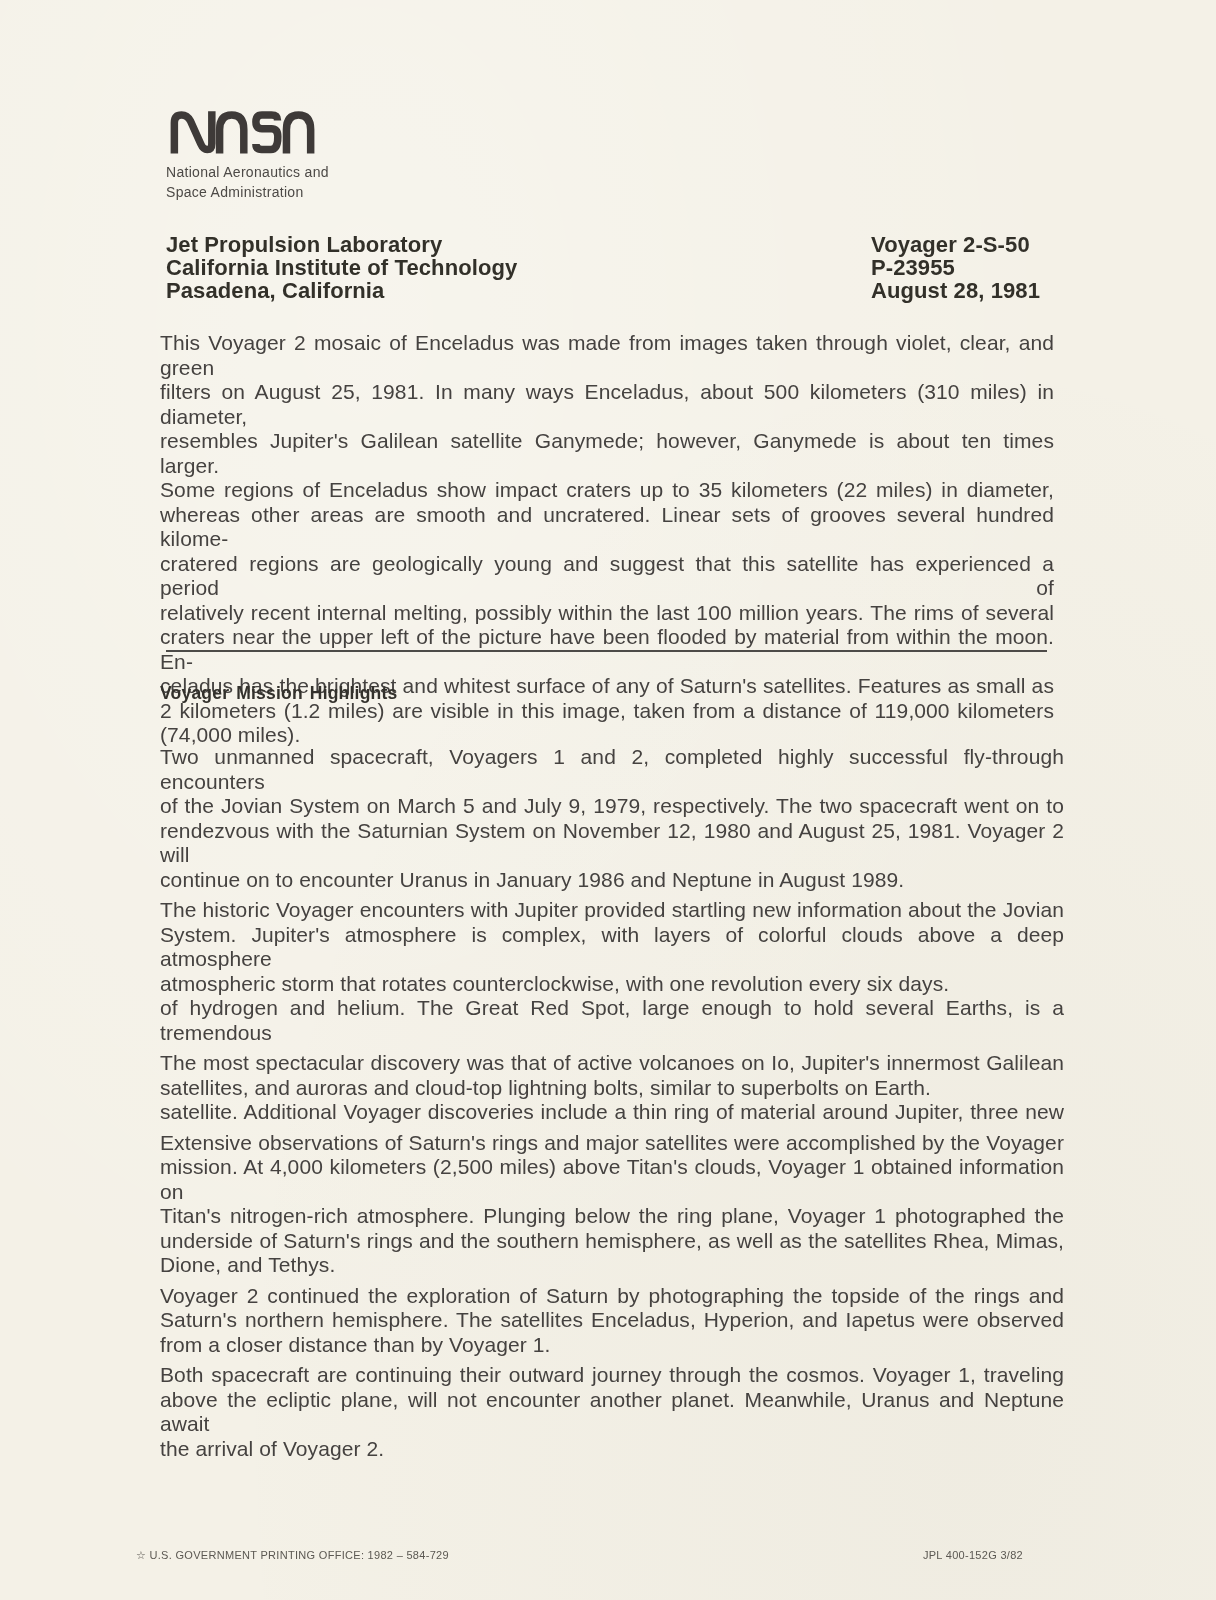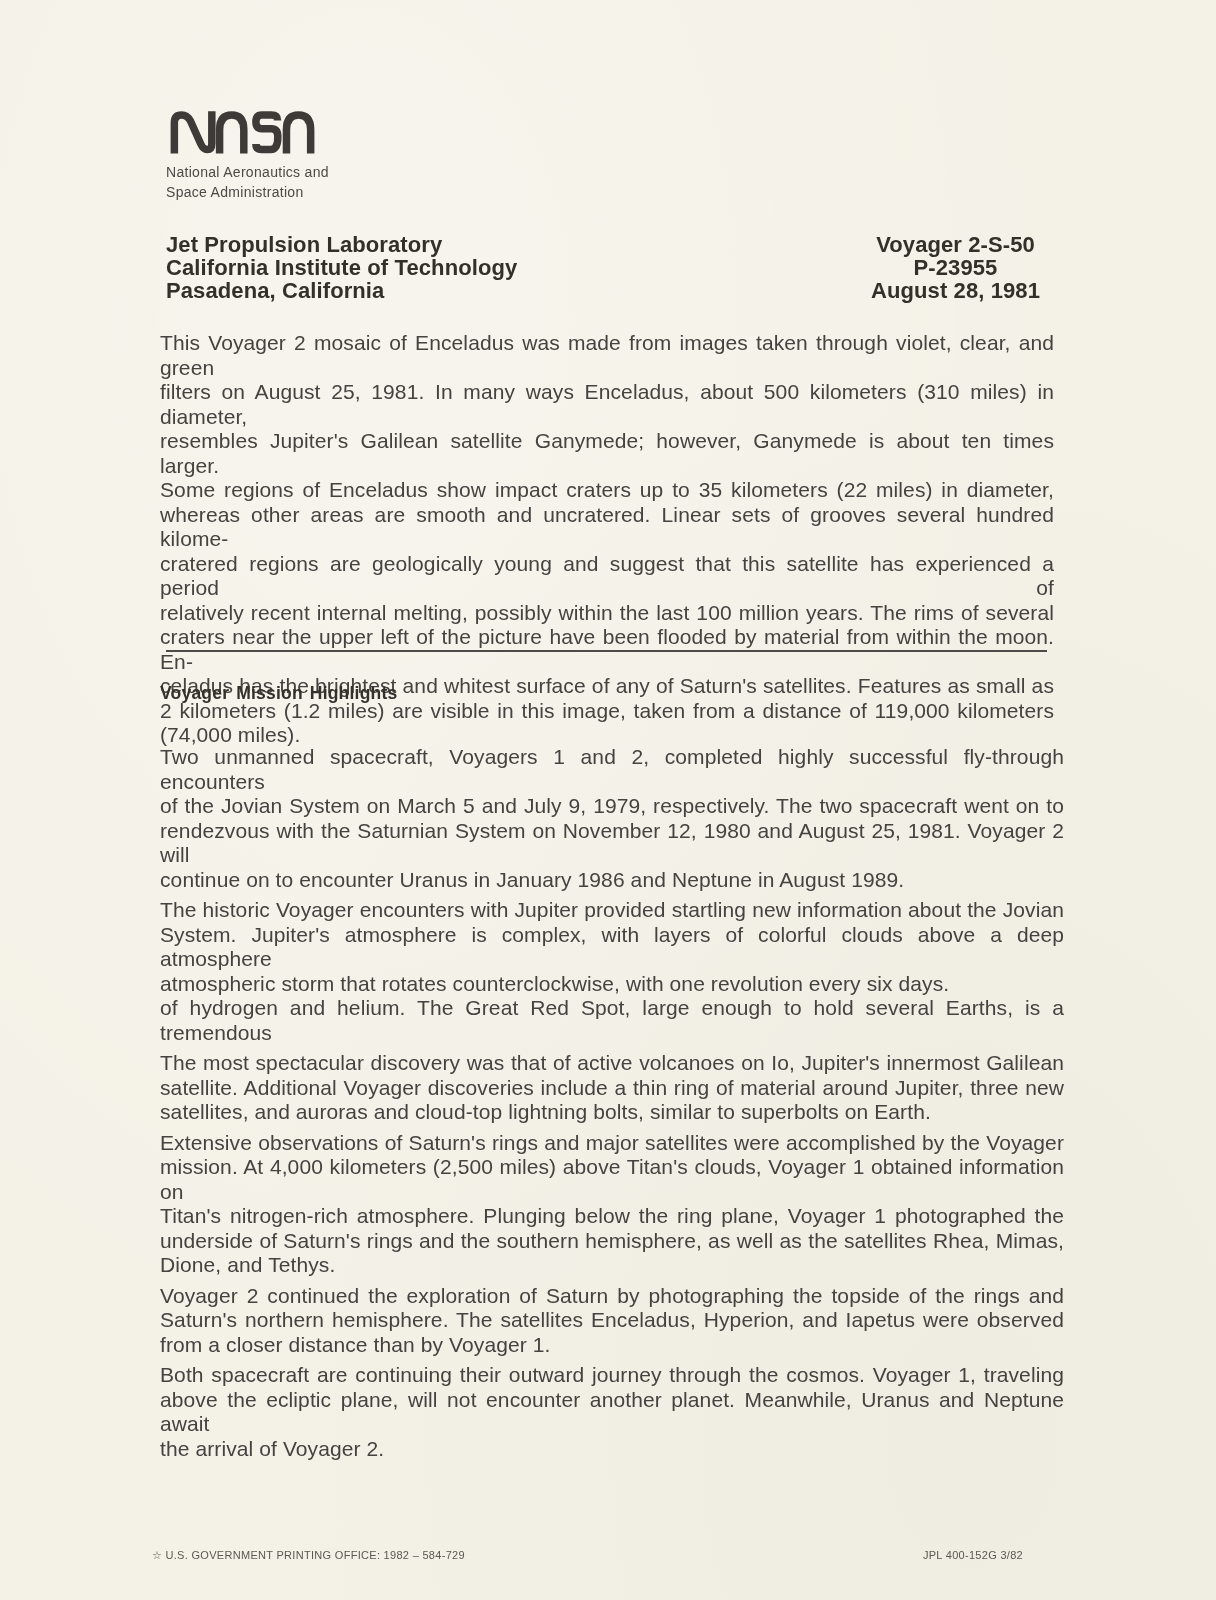--- a/index.html
+++ b/index.html
@@ -30,21 +30,21 @@
     color:#4c4946;letter-spacing:.3px;
   }
 
   
   .letterhead{
     left:166px;right:162px;top:233px;
     display:flex;justify-content:space-between;
     font-size:22px;font-weight:bold;line-height:23px;
     color:#323029;letter-spacing:.1px;
   }
-  .lh-right{text-align:center;padding-right:14px;}
+  .lh-right{text-align:left;padding-right:14px;}
 
   
   .caption{left:160px;right:162px;top:331px;}
   .bodytext{font-size:21px;line-height:24.5px;color:#454240;letter-spacing:.1px;}
   .jline{text-align:justify;text-align-last:justify;}
   .jline.jlast{text-align-last:left;}
 
   .rule{
     left:166px;top:650px;width:881px;height:2px;
     background:#4d4b48;
@@ -54,21 +54,21 @@
     left:160px;top:683px;
     font-size:17.5px;font-weight:bold;color:#33312c;
     letter-spacing:.2px;word-spacing:2px;
   }
 
   .highlights{left:160px;right:152px;top:745px;}
   .para{margin:0 0 6px 0;}
 
   
   .footer{
-    left:152px;right:193px;top:1549px;
+    left:136px;right:193px;top:1549px;
     display:flex;justify-content:space-between;
     font-size:11px;color:#5b5852;letter-spacing:.3px;text-align:center;
   }
 </style>
 </head>
 <body>
 
 <div class="page">
 
   <div class="abs header">
@@ -125,22 +125,22 @@
         <div class="jline jlast">continue on to encounter Uranus in January 1986 and Neptune in August 1989.</div>
       </div>
     <div class="para">
         <div class="jline">The historic Voyager encounters with Jupiter provided startling new information about the Jovian</div>
         <div class="jline">System. Jupiter's atmosphere is complex, with layers of colorful clouds above a deep atmosphere</div>
         <div class="jline jlast">atmospheric storm that rotates counterclockwise, with one revolution every six days.</div>
         <div class="jline">of hydrogen and helium. The Great Red Spot, large enough to hold several Earths, is a tremendous</div>
       </div>
     <div class="para">
         <div class="jline">The most spectacular discovery was that of active volcanoes on Io, Jupiter's innermost Galilean</div>
+        <div class="jline jlast">satellites, and auroras and cloud-top lightning bolts, similar to superbolts on Earth.</div>
         <div class="jline">satellite. Additional Voyager discoveries include a thin ring of material around Jupiter, three new</div>
-        <div class="jline jlast">satellites, and auroras and cloud-top lightning bolts, similar to superbolts on Earth.</div>
       </div>
     <div class="para">
         <div class="jline">Extensive observations of Saturn's rings and major satellites were accomplished by the Voyager</div>
         <div class="jline">mission. At 4,000 kilometers (2,500 miles) above Titan's clouds, Voyager 1 obtained information on</div>
         <div class="jline">Titan's nitrogen-rich atmosphere. Plunging below the ring plane, Voyager 1 photographed the</div>
         <div class="jline">underside of Saturn's rings and the southern hemisphere, as well as the satellites Rhea, Mimas,</div>
         <div class="jline jlast">Dione, and Tethys.</div>
       </div>
     <div class="para">
         <div class="jline">Voyager 2 continued the exploration of Saturn by photographing the topside of the rings and</div>

